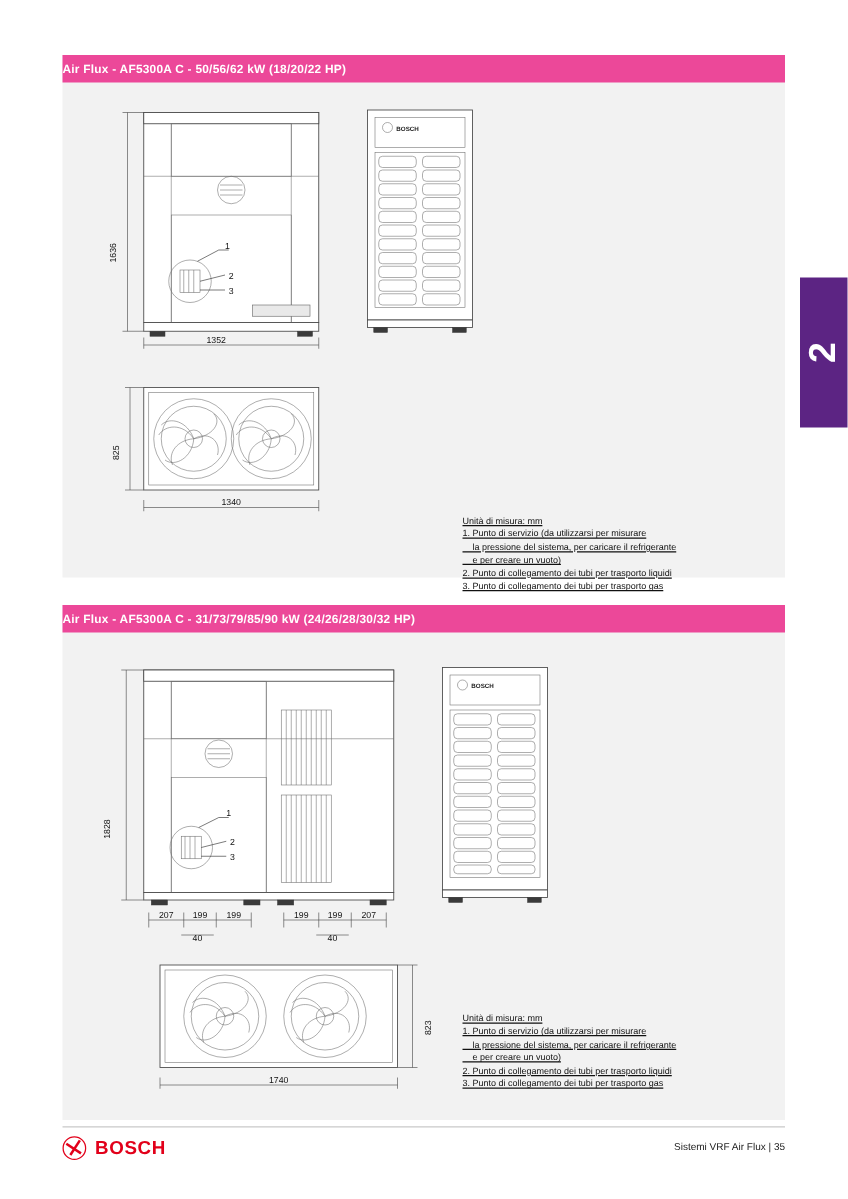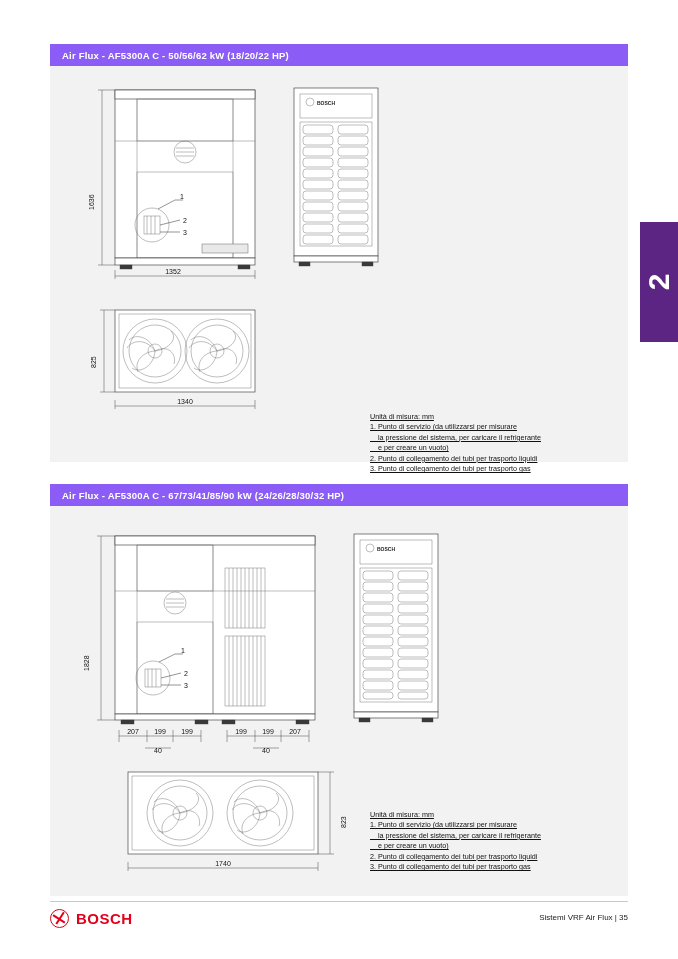--- a/index.html
+++ b/index.html
@@ -23,23 +23,23 @@
     transform:rotate(-90deg);
     font-size:30px;font-weight:bold;letter-spacing:0;
   }
 
   
   .section{position:absolute;left:50px;width:578px;background:#f2f2f2;}
   .sec1{top:44px;height:418px;}
   .sec2{top:484px;height:412px;}
 
   .sec-head{
-    height:22px;background:#8b5cf6;color:#fff;
+    height:22px;background:#ec4899;color:#fff;
     display:flex;align-items:center;
-    padding-left:12px;
+    padding-left:0;
     font-size:9.5px;font-weight:bold;
     letter-spacing:.2px;
   }
 
   
   .legend{
     position:absolute;
     font-size:7.2px;line-height:1.45;color:#111;
   }
   .legend .ln{white-space:pre;}
@@ -239,21 +239,21 @@
       <div class="ln">Unità di misura: mm</div>
       <div class="ln">1. Punto di servizio (da utilizzarsi per misurare</div>
       <div class="ln">    la pressione del sistema, per caricare il refrigerante</div>
       <div class="ln">    e per creare un vuoto)</div>
       <div class="ln">2. Punto di collegamento dei tubi per trasporto liquidi</div>
       <div class="ln">3. Punto di collegamento dei tubi per trasporto gas</div>
     </div>
   </div>
 
   <div class="section sec2">
-    <div class="sec-head">Air Flux - AF5300A C - 67/73/41/85/90 kW (24/26/28/30/32 HP)</div>
+    <div class="sec-head">Air Flux - AF5300A C - 31/73/79/85/90 kW (24/26/28/30/32 HP)</div>
 
     <div class="draw" style="left:25px;top:42px;">
       <svg width="260" height="230" viewBox="0 0 260 230">
         <rect class="lnfill" x="40" y="10" width="200" height="178"></rect>
         <rect class="lnfill" x="40" y="10" width="200" height="9"></rect>
 
         <rect class="lnthin" x="62" y="19" width="76" height="46"></rect>
         <line class="lnthin" x1="62" y1="19" x2="62" y2="188"></line>
         <line class="lnthin" x1="138" y1="19" x2="138" y2="188"></line>
         <line class="lnthin" x1="40" y1="65" x2="240" y2="65"></line>

